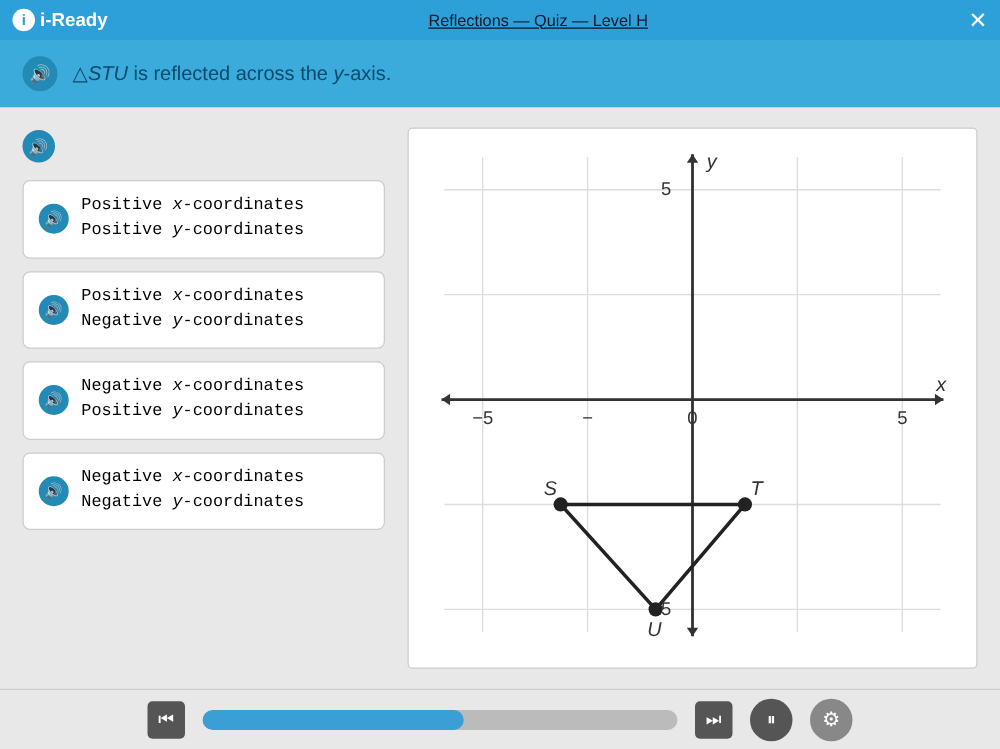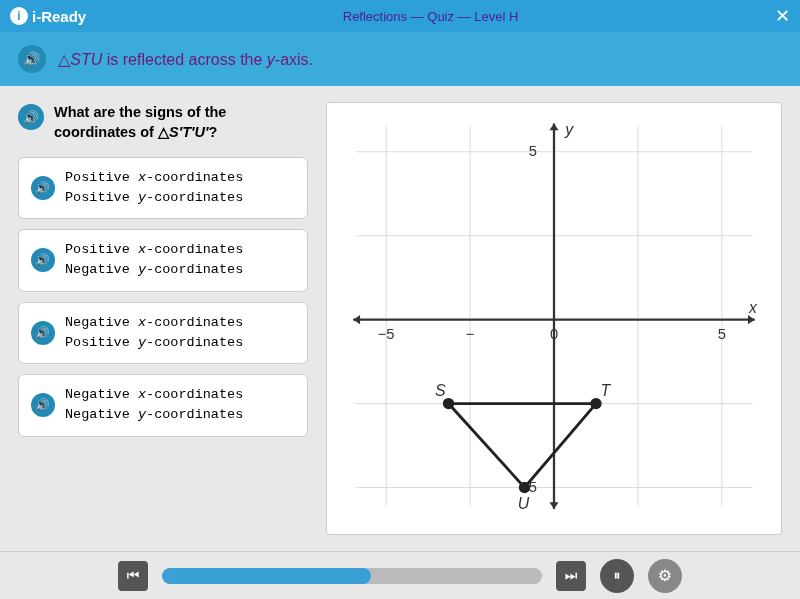--- a/index.html
+++ b/index.html
@@ -35,22 +35,23 @@
       border-radius: 50%;
       width: 18px;
       height: 18px;
       display: flex;
       align-items: center;
       justify-content: center;
       font-weight: bold;
       font-size: 12px;
     }
     #titlebar-center {
-      color: #4c1d95;
+      color: #0f172a;
       font-size: 13px;
+      text-decoration: underline;
     }
     #titlebar-close {
       color: white;
       font-size: 18px;
       cursor: pointer;
       line-height: 1;
     }
 
     
     #question-banner {
@@ -67,21 +68,21 @@
       background: #2389b5;
       border-radius: 50%;
       display: flex;
       align-items: center;
       justify-content: center;
       flex-shrink: 0;
       color: white;
       font-size: 14px;
     }
     #question-banner .banner-text {
-      color: #701a75;
+      color: #0c4a6e;
       font-size: 16px;
     }
 
     
     #main {
       display: flex;
       flex-direction: row;
       padding: 16px 18px;
       gap: 18px;
       background: #e8e8e8;
@@ -250,23 +251,20 @@
   <div class="banner-text">
     △<em>STU</em> is reflected across the <em>y</em>-axis.
   </div>
 </div>
 
 <div id="main">
 
   <div id="left-panel">
     <div class="question-header">
       <div class="speaker">🔊</div>
-      <div class="question-text">
-        <strong>What are the signs of the coordinates of △<em>S′T′U′</em>?</strong>
-      </div>
     </div>
 
     <div class="answer-options">
 
       <div class="answer-option">
         <div class="speaker-small">🔊</div>
         <div class="option-text">
           Positive <em>x</em>-coordinates<br>Positive <em>y</em>-coordinates
         </div>
       </div>

